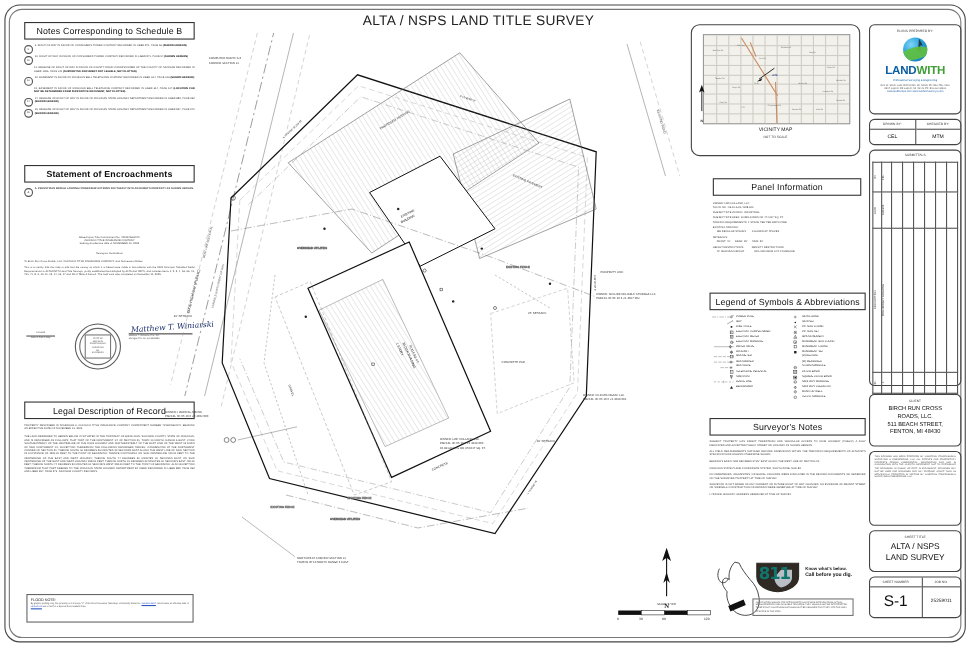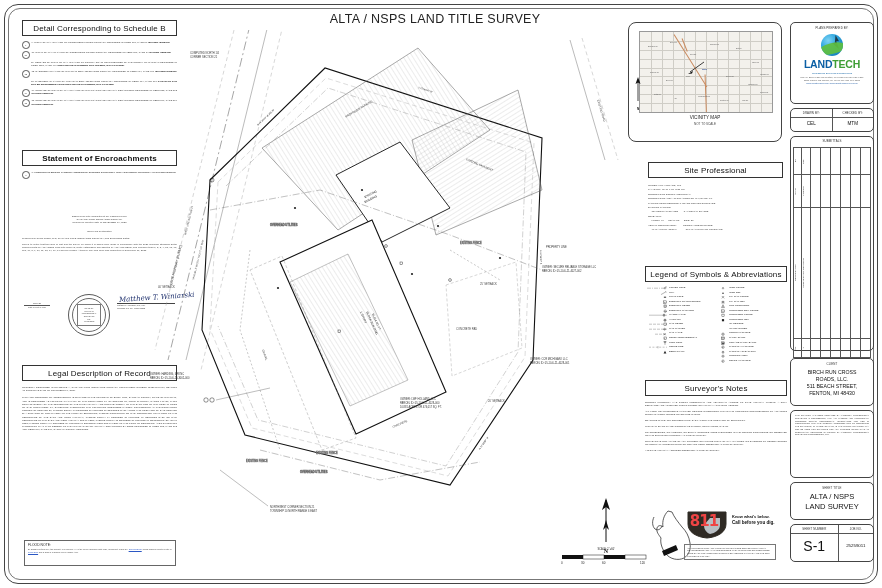--- a/index.html
+++ b/index.html
@@ -105,21 +105,21 @@
 <body>
 
 <div id="sheet">
 
   <div class="border-outer"></div>
   <div class="border-inner"></div>
 
   <div id="main-title">ALTA / NSPS LAND TITLE SURVEY</div>
 
   <div class="panel" style="left:22px;top:20px;width:155px;">
-    <div class="panel-title">Detail Corresponding to Schedule B</div>
+    <div class="panel-title">Notes Corresponding to Schedule B</div>
     <div id="schedule-b-notes" style="margin-top:5px;">
         <div class="note-row">
           <div class="hexn">9</div>
           <div class="tiny note-body">9. RIGHT OF WAY IN FAVOR OF CONSUMERS POWER COMPANY RECORDED IN LIBER 871, PAGE 56 <b>(SHOWN HEREON)</b></div>
         </div>
         <div class="note-row">
           <div class="hexn">10</div>
           <div class="tiny note-body">10. RIGHT OF WAY IN FAVOR OF  CONSUMERS POWER COMPANY RECORDED IN LIBER 871, PAGE 54 <b>(SHOWN HEREON)</b></div>
         </div>
         <div class="note-row">
@@ -370,21 +370,21 @@
       <polygon points="14,46 28,40 30,45 16,51" fill="#111"></polygon>
     </svg>
   </div>
 
   <div class="e811" style="left:684px;top:508px;width:96px;">
     <div style="position:relative;width:96px;height:34px;">
       <svg width="46" height="32" viewBox="0 0 46 32" style="position:absolute;left:0;top:0;">
         <path d="M4,4 L42,4 L42,16 C42,24 34,29 23,30 C12,29 4,24 4,16 Z" fill="#2f2a24" stroke="#2f2a24" stroke-width="1"></path>
         <path d="M26,10 L36,10 L36,17 C36,22 31,25 26,26 C23,25 20,22 20,17 Z" fill="#b9bfc4"></path>
       </svg>
-      <div class="e811-num" style="width:40px;left:0;top:4px;font-size:15px;color:#ef4444;">811</div>
+      <div class="e811-num" style="width:40px;left:0;top:4px;font-size:15px;color:#0f766e;">811</div>
       <div style="position:absolute;left:48px;top:6px;width:50px;">
         <div style="font-size:4px;font-weight:bold;color:#111;">Know what's below.</div>
         <div style="font-size:4.6px;font-weight:bold;color:#111;margin-top:1px;">Call before you dig.</div>
       </div>
     </div>
     <div style="border:0.5px solid #777;padding:1.5px 2px;margin-top:2px;width:92px;box-sizing:border-box;">
       <div class="micro">ALL UTILITIES SHOWN ARE APPROXIMATE LOCATIONS DERIVED FROM ACTUAL MEASUREMENTS AND AVAILABLE RECORDS. THEY SHOULD NOT BE INTERPRETED TO BE EXACT LOCATIONS NOR SHOULD IT BE ASSUMED THAT THEY ARE THE ONLY UTILITIES IN THE AREA.</div>
     </div>
   </div>
 
@@ -444,21 +444,21 @@
       <div style="font-size:3px;font-weight:bold;">N</div>
     </div>
     <div style="position:absolute;left:0;top:92px;width:152px;text-align:center;font-size:4.6px;color:#222;">VICINITY MAP</div>
     <div style="position:absolute;left:0;top:99px;width:152px;text-align:center;font-size:3px;color:#444;">NOT TO SCALE</div>
   </div>
 
   <div class="cellbox" style="position:absolute;left:790px;top:22px;width:84px;height:82px;">
     <div class="hdr-lbl" style="margin-top:3px;">PLANS PREPARED BY:</div>
     <div class="lt-globe" style="margin-top:4px;"></div>
     <div class="lt-name" style="margin-top:3px;">
-      <span class="blue">LAND</span><span class="green">TECH</span>
+      <span class="blue">LAND</span><span class="green">WITH</span>
     </div>
     <div class="lt-sub" style="margin-top:1.5px;">Professional Surveying &amp; Engineering</div>
     <div class="lt-sub" style="margin-top:1.5px;color:#555;">501 W. Silver Lake Rd  Fenton, MI 48430  Ph: 810-750-4200</div>
     <div class="lt-sub" style="color:#555;">3217 Lapeer Rd  Lapeer, MI 48446  Ph: 810-664-8300</div>
     <div class="lt-sub" style="color:#2a63a8;">www.landtechps.com    www.landtechsurveys.com</div>
   </div>
 
   <div class="cellbox" style="position:absolute;left:790px;top:108px;width:84px;height:24px;">
     <div style="display:flex;height:100%;">
       <div style="flex:1;border-right:0.6px solid #555;">
@@ -565,21 +565,21 @@
         <div style="text-align:center;font-size:14px;margin-top:4px;">S-1</div>
       </div>
       <div style="flex:1;">
         <div class="hdr-lbl" style="margin-top:2px;border-bottom:0.6px solid #555;padding-bottom:2px;">JOB NO.</div>
         <div style="text-align:center;font-size:4.4px;margin-top:9px;">25259011</div>
       </div>
     </div>
   </div>
 
   <div class="panel" style="left:648px;top:162px;width:135px;">
-    <div class="panel-title">Site Professional</div>
+    <div class="panel-title">Panel Information</div>
     <div id="site-info-rows" style="margin-top:5px;">
         <div class="tiny" style="text-align: left; line-height: 4.4px; white-space: pre;">OWNER: LWF HOLLAND, LLC</div>
         <div class="tiny" style="text-align: left; line-height: 4.4px; white-space: pre;">TAX ID NO.: 05-10-6-21-4028-000</div>
         <div class="tiny" style="text-align: left; line-height: 4.4px; white-space: pre;">SUBJECT SITE ZONING: INDUSTRIAL</div>
         <div class="tiny" style="text-align: left; line-height: 4.4px; white-space: pre;">SUBJECT SITE AREA: 10.881 ACRES OR 474,017 SQ. FT.</div>
         <div class="tiny" style="text-align: left; line-height: 4.4px; white-space: pre;">PARKING REQUIREMENTS: 1 SPACE PER PER EMPLOYEE</div>
         <div class="tiny" style="text-align: left; line-height: 4.4px; white-space: pre;">EXISTING PARKING:</div>
         <div class="tiny" style="text-align: left; line-height: 4.4px; white-space: pre;">     186 REGULAR SPACES        5 HANDICAP SPACES</div>
         <div class="tiny" style="text-align: left; line-height: 4.4px; white-space: pre;">SETBACKS:</div>
         <div class="tiny" style="text-align: left; line-height: 4.4px; white-space: pre;">     FRONT: 40'      REAR: 25'      SIDE: 20'</div>

